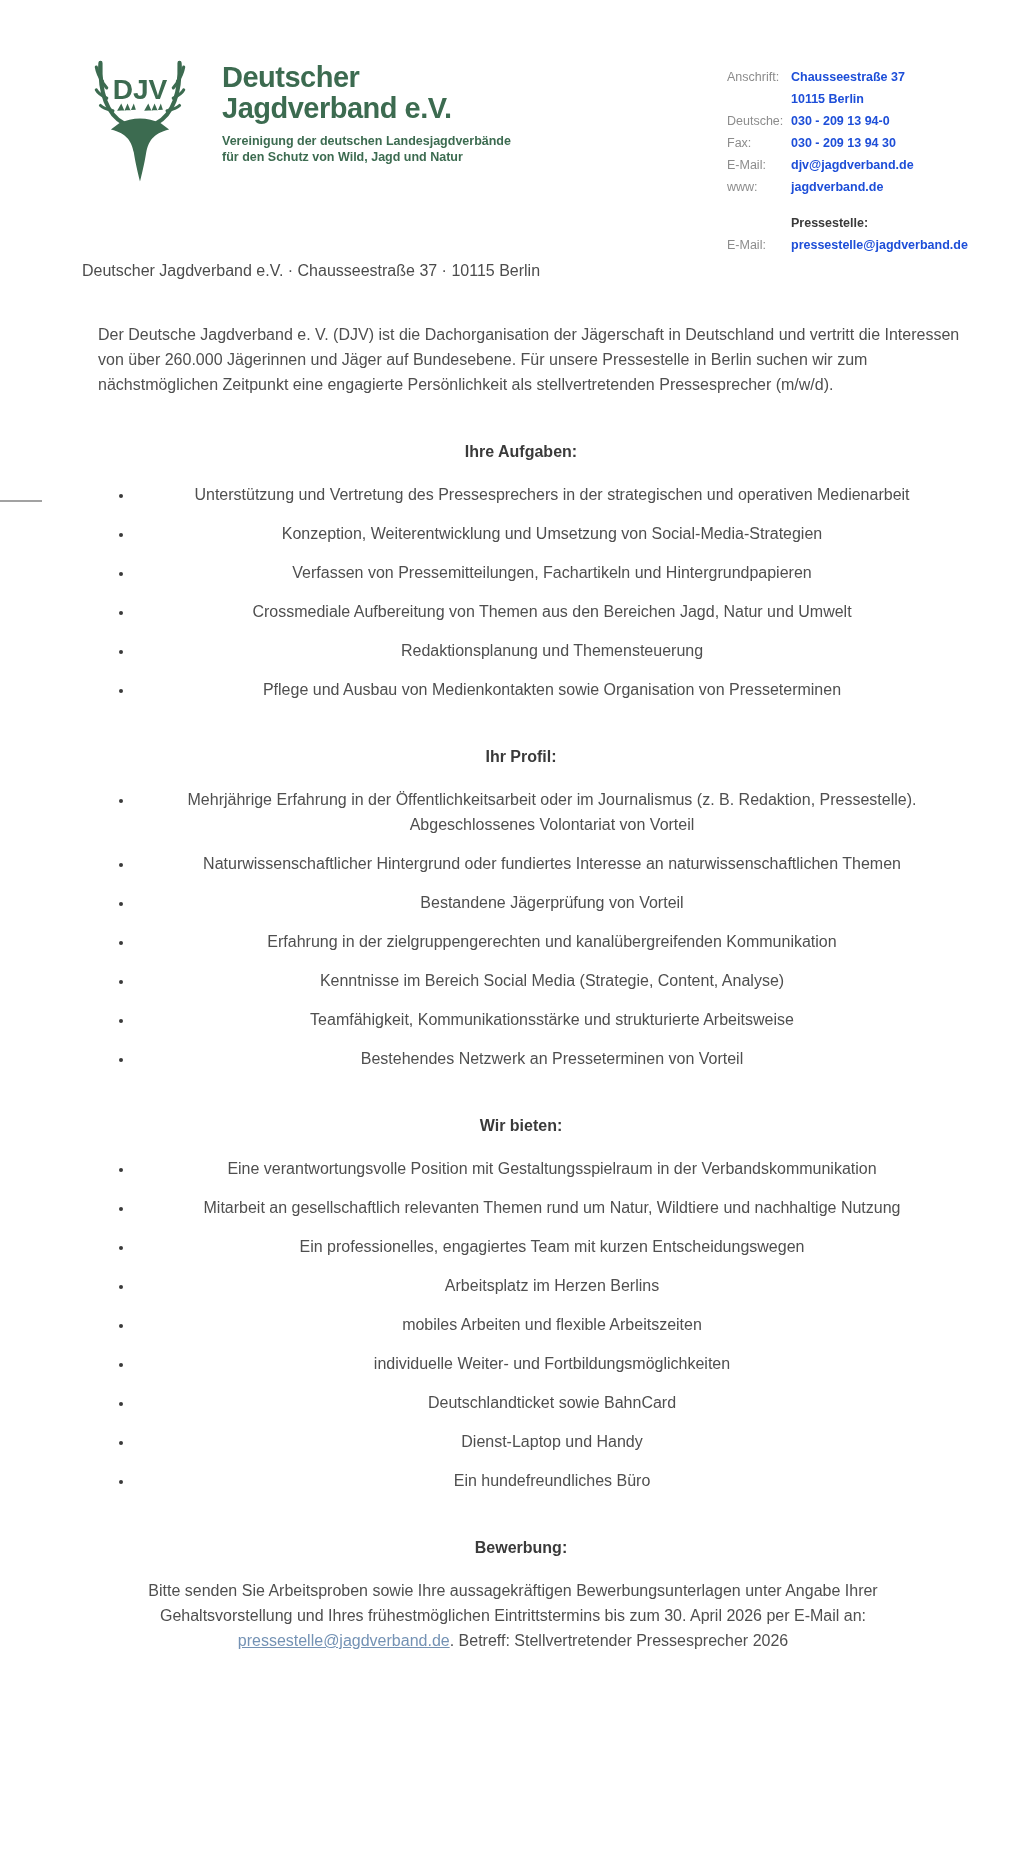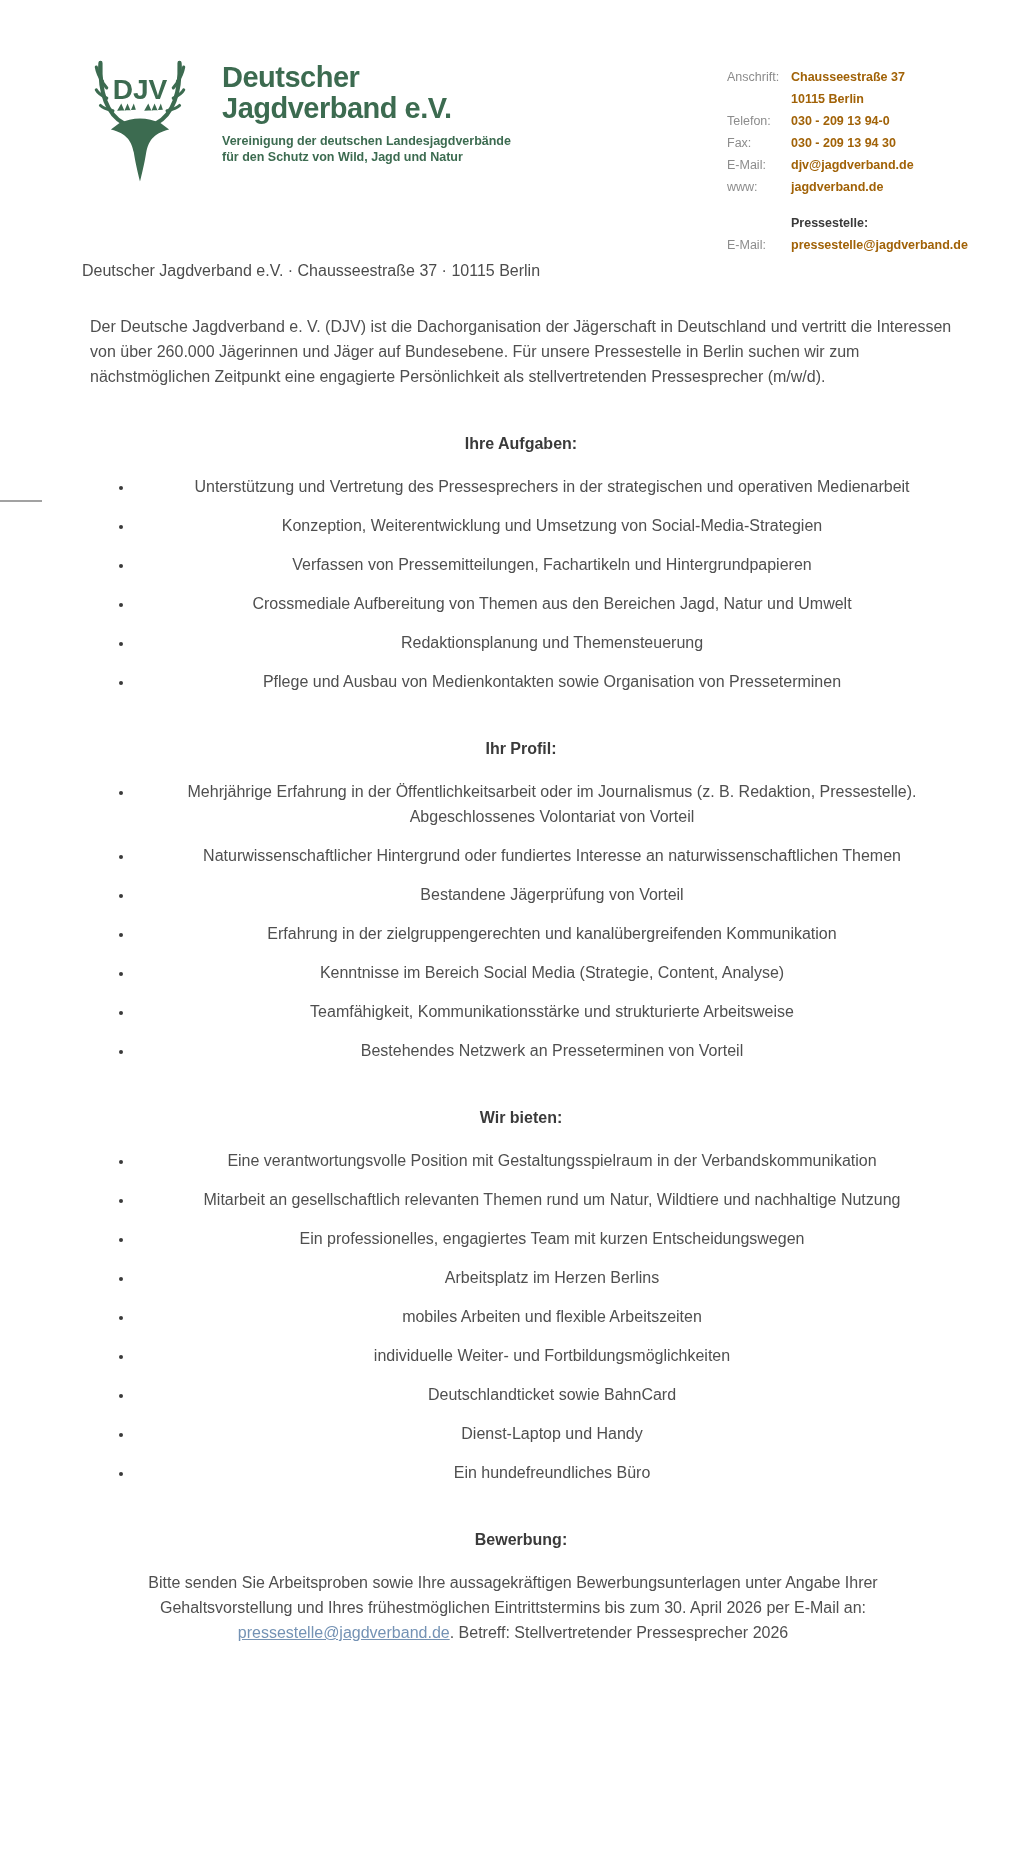--- a/index.html
+++ b/index.html
@@ -14,32 +14,32 @@
 
   
   .logo-mark { position: absolute; left: 88px; top: 50px; width: 104px; height: 138px; }
   .org-block { position: absolute; left: 222px; top: 62px; }
   .org-name { color: #3c6b50; font-weight: bold; font-size: 29px; line-height: 31px; letter-spacing: -0.5px; }
   .org-tagline { margin-top: 9px; color: #3c6b50; font-weight: bold; font-size: 12.5px; line-height: 16px; }
 
   .contact-block { position: absolute; left: 727px; top: 66px; font-size: 12.5px; line-height: 22px; }
   .contact-grid { display: grid; grid-template-columns: 64px auto; }
   .contact-label { color: #8c8c8c; }
-  .contact-value { color: #a16207; font-weight: bold; }
+  .contact-value { color: #1d4ed8; font-weight: bold; }
   .press-block { margin-top: 14px; }
   .press-heading { grid-column: 2; color: #3a3a3a; font-weight: bold; }
 
   .sender-line { position: absolute; left: 82px; top: 238px; font-size: 16px; color: #4c4c4c; margin-top: 24px; }
 
   .fold-mark { position: absolute; left: 0; top: 500px; width: 42px; height: 2px; background: #a2a2a2; }
 
   
   .doc-body { position: absolute; left: 82px; top: 306px; width: 878px; font-size: 16px; line-height: 25px; color: #4f4f4f; }
   h1.job-title { font-size: 22px; line-height: 28px; color: #3a3a3a; margin: 0 0 24px 0; font-weight: bold; }
-  p.intro { margin: 8px; width: 862px; }
+  p.intro { margin: 16px; width: 862px; }
 
   .job-section { margin-top: 42px; text-align: center; }
   .job-section h2 { font-size: 16px; line-height: 25px; color: #3a3a3a; font-weight: bold; margin: 0 0 18px 0; }
   .job-section ul { margin: 0; padding: 0 0 0 52px; list-style: disc; }
   .job-section li { padding-left: 10px; margin-bottom: 14px; }
   .job-section li::marker { font-size: 13px; color: #3a3a3a; }
 
   .application-text { margin: 0; width: 862px; }
   a.email-link { color: #7492b4; text-decoration: underline; }
 </style>
@@ -79,21 +79,21 @@
     <div>für den Schutz von Wild, Jagd und Natur</div>
   </div>
 </div>
 
 <div class="contact-block">
   <div class="contact-grid">
     <span class="contact-label">Anschrift:</span>
     <span class="contact-value">Chausseestraße 37</span>
     <span class="contact-label"></span>
     <span class="contact-value">10115 Berlin</span>
-    <span class="contact-label">Telefon:</span>
+    <span class="contact-label">Deutsche:</span>
     <span class="contact-value">030 - 209 13 94-0</span>
     <span class="contact-label">Fax:</span>
     <span class="contact-value">030 - 209 13 94 30</span>
     <span class="contact-label">E-Mail:</span>
     <span class="contact-value">djv@jagdverband.de</span>
     <span class="contact-label">www:</span>
     <span class="contact-value">jagdverband.de</span>
   </div>
   <div class="contact-grid press-block">
     <span class="press-heading">Pressestelle:</span>

